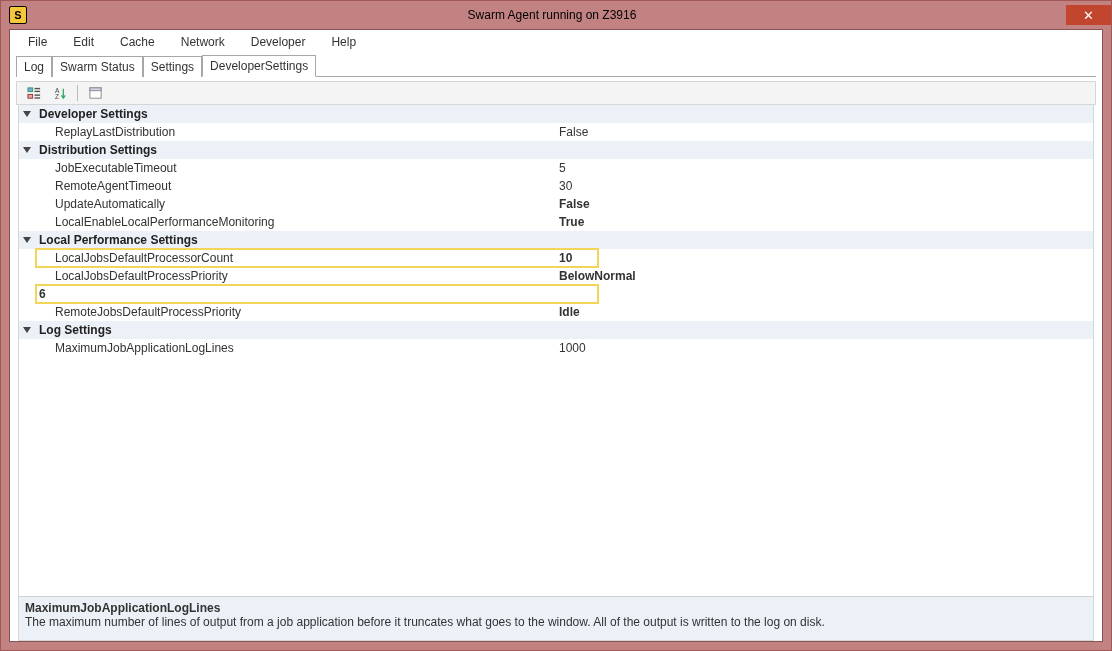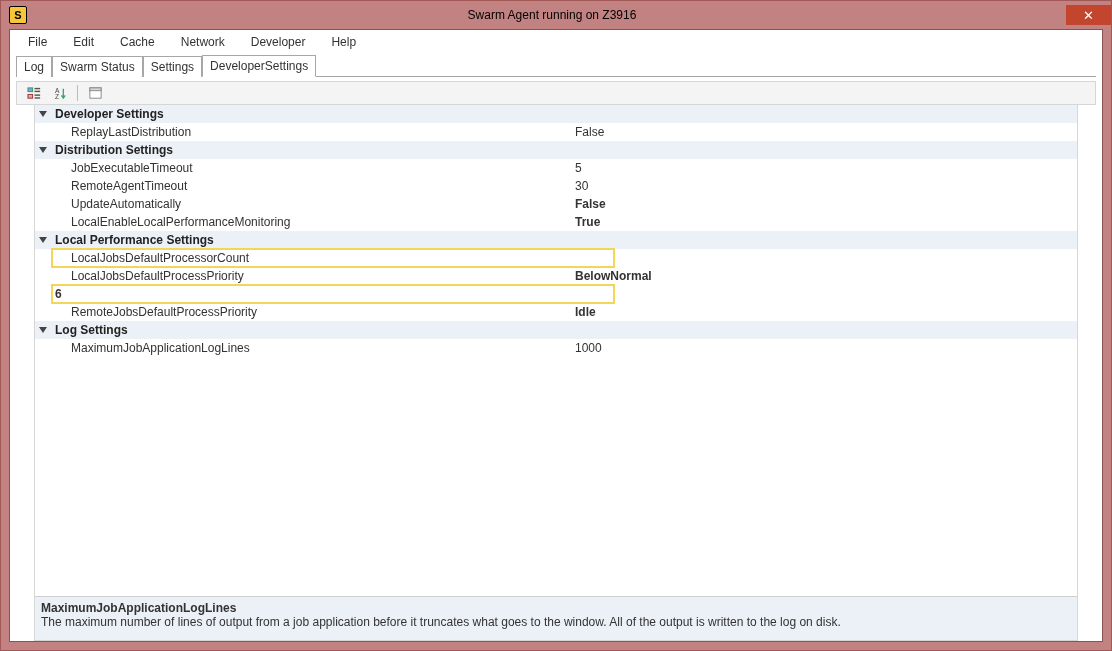--- a/index.html
+++ b/index.html
@@ -130,21 +130,21 @@
   }
   .tool-icon svg { width: 15px; height: 15px; }
   .tool-sep {
     width: 1px;
     height: 16px;
     background: #bbb;
     margin: 0 2px;
   }
   .grid-wrap {
     flex: 1;
-    margin: 0 24px;
+    margin: 0 8px;
     border: 1px solid #d6d6d6;
     border-top: none;
     background: #fff;
     overflow: hidden;
     display: flex;
     flex-direction: column;
   }
   .grid-scroll {
     flex: 1;
     overflow: auto;
@@ -303,20 +303,21 @@
           </div>
           <div class="grid-row cat">
             <div class="indent">
               <div class="tri"></div>
             </div>
             <div class="name">Local Performance Settings</div>
           </div>
           <div class="grid-row prop bold hl">
             <div class="indent"></div>
             <div class="name">LocalJobsDefaultProcessorCount</div>
+            <div class="value">10</div>
           </div>
           <div class="grid-row prop bold">
             <div class="indent"></div>
             <div class="name">LocalJobsDefaultProcessPriority</div>
             <div class="value">BelowNormal</div>
           </div>
           <div class="grid-row prop bold hl">
             <div class="indent"></div>
             <div class="value">6</div>
           </div>

